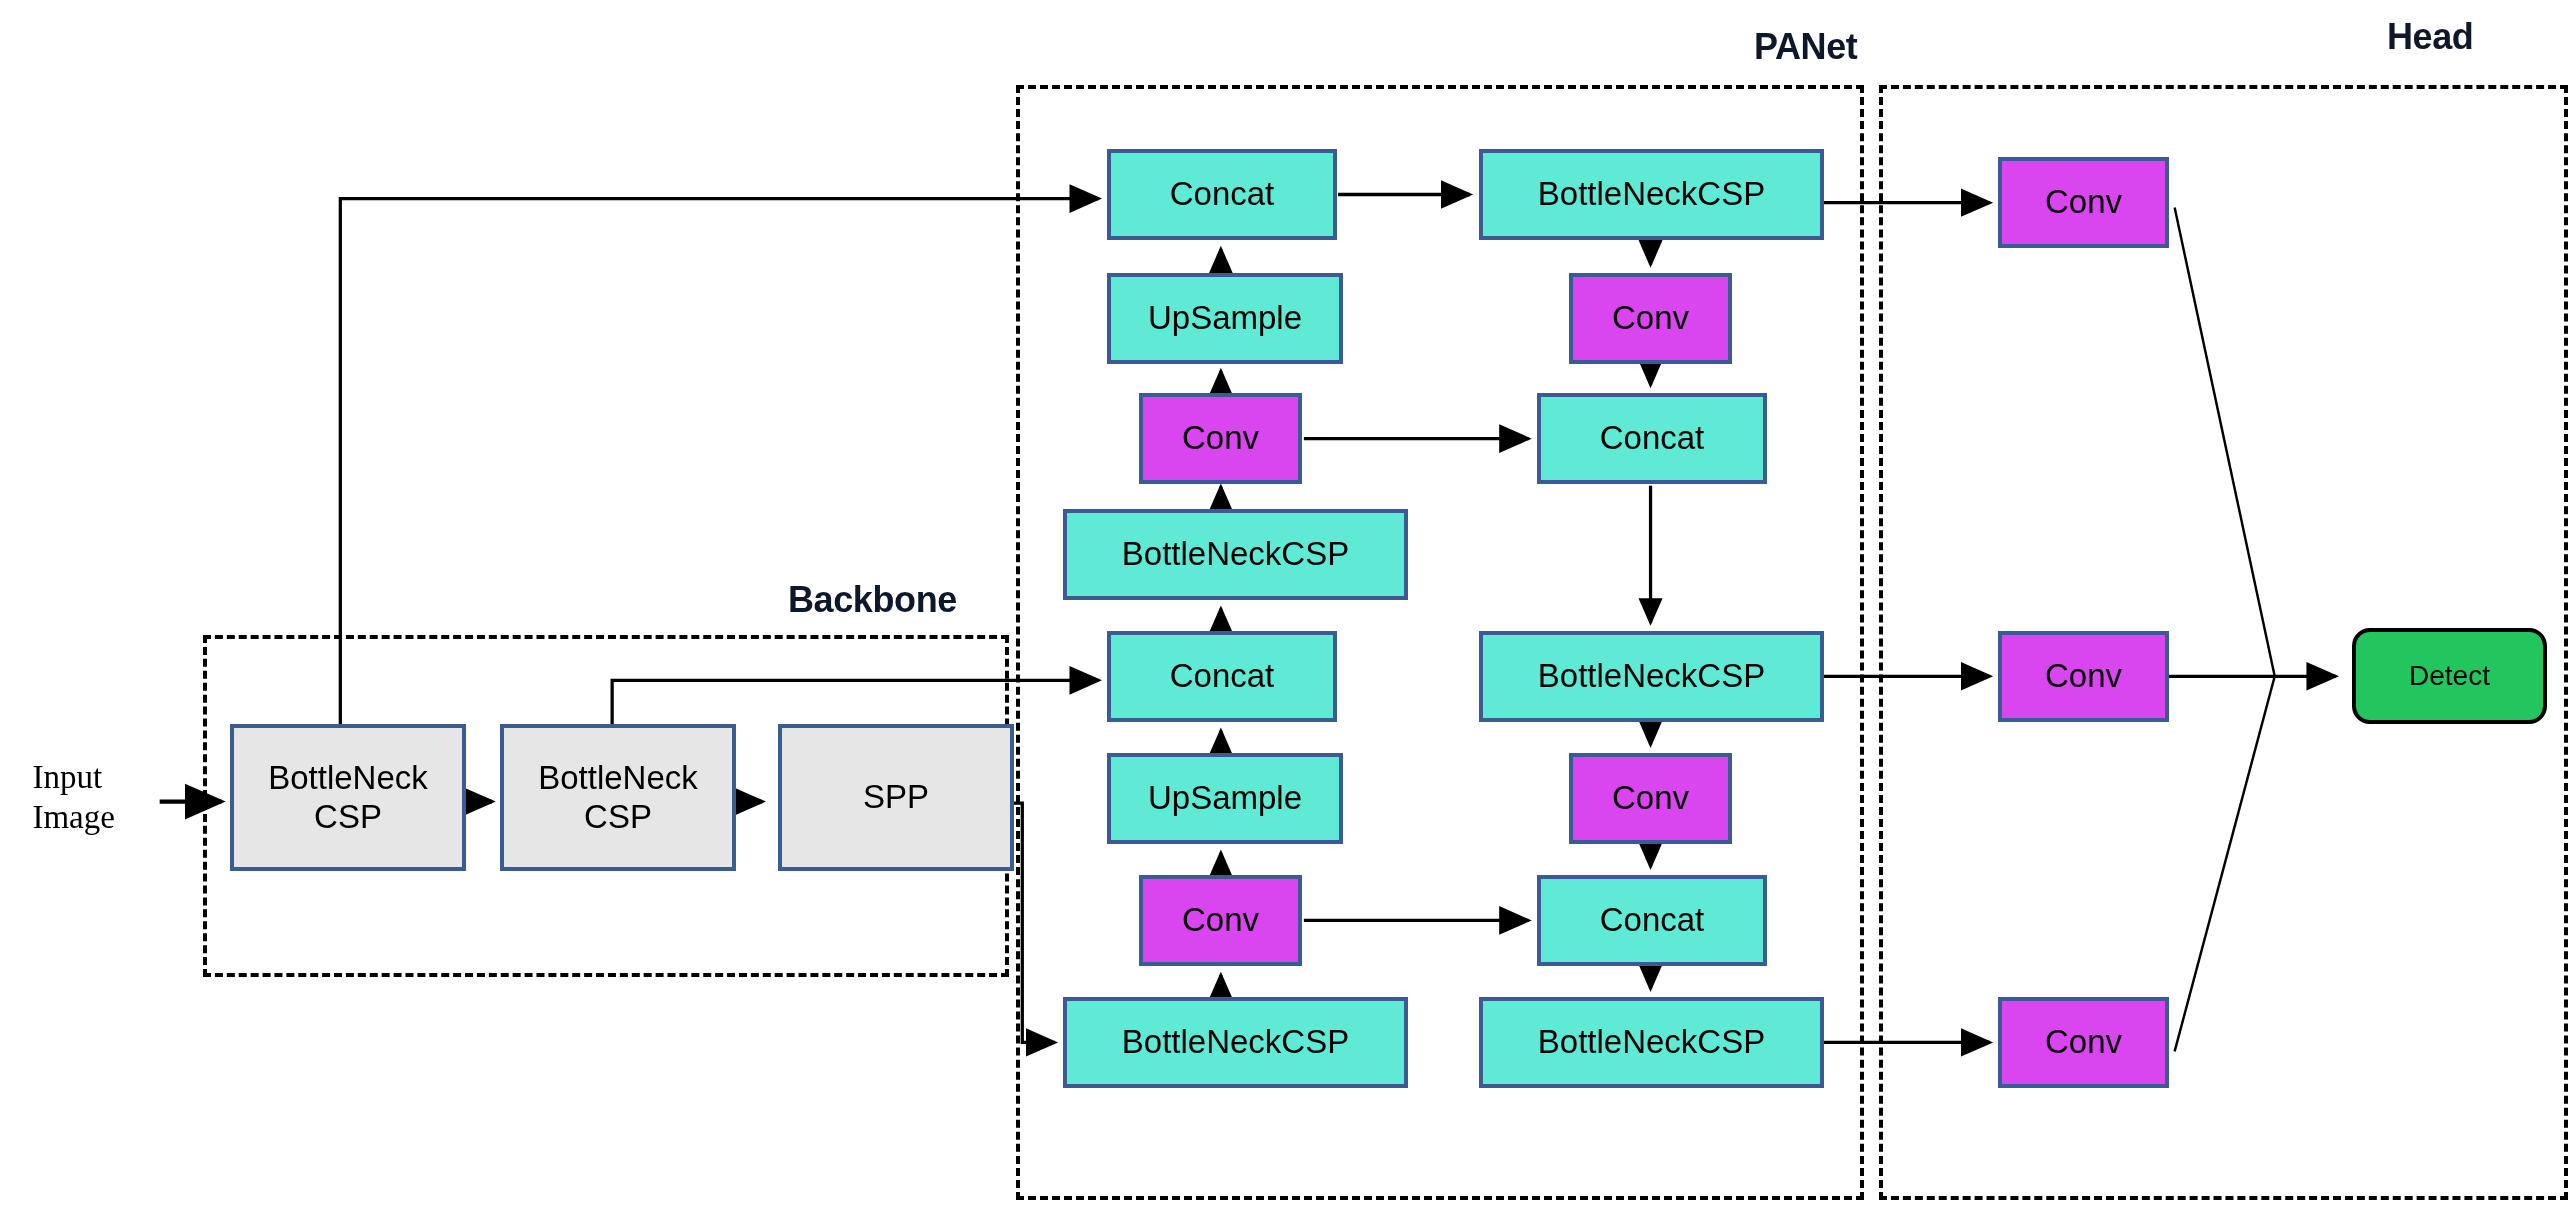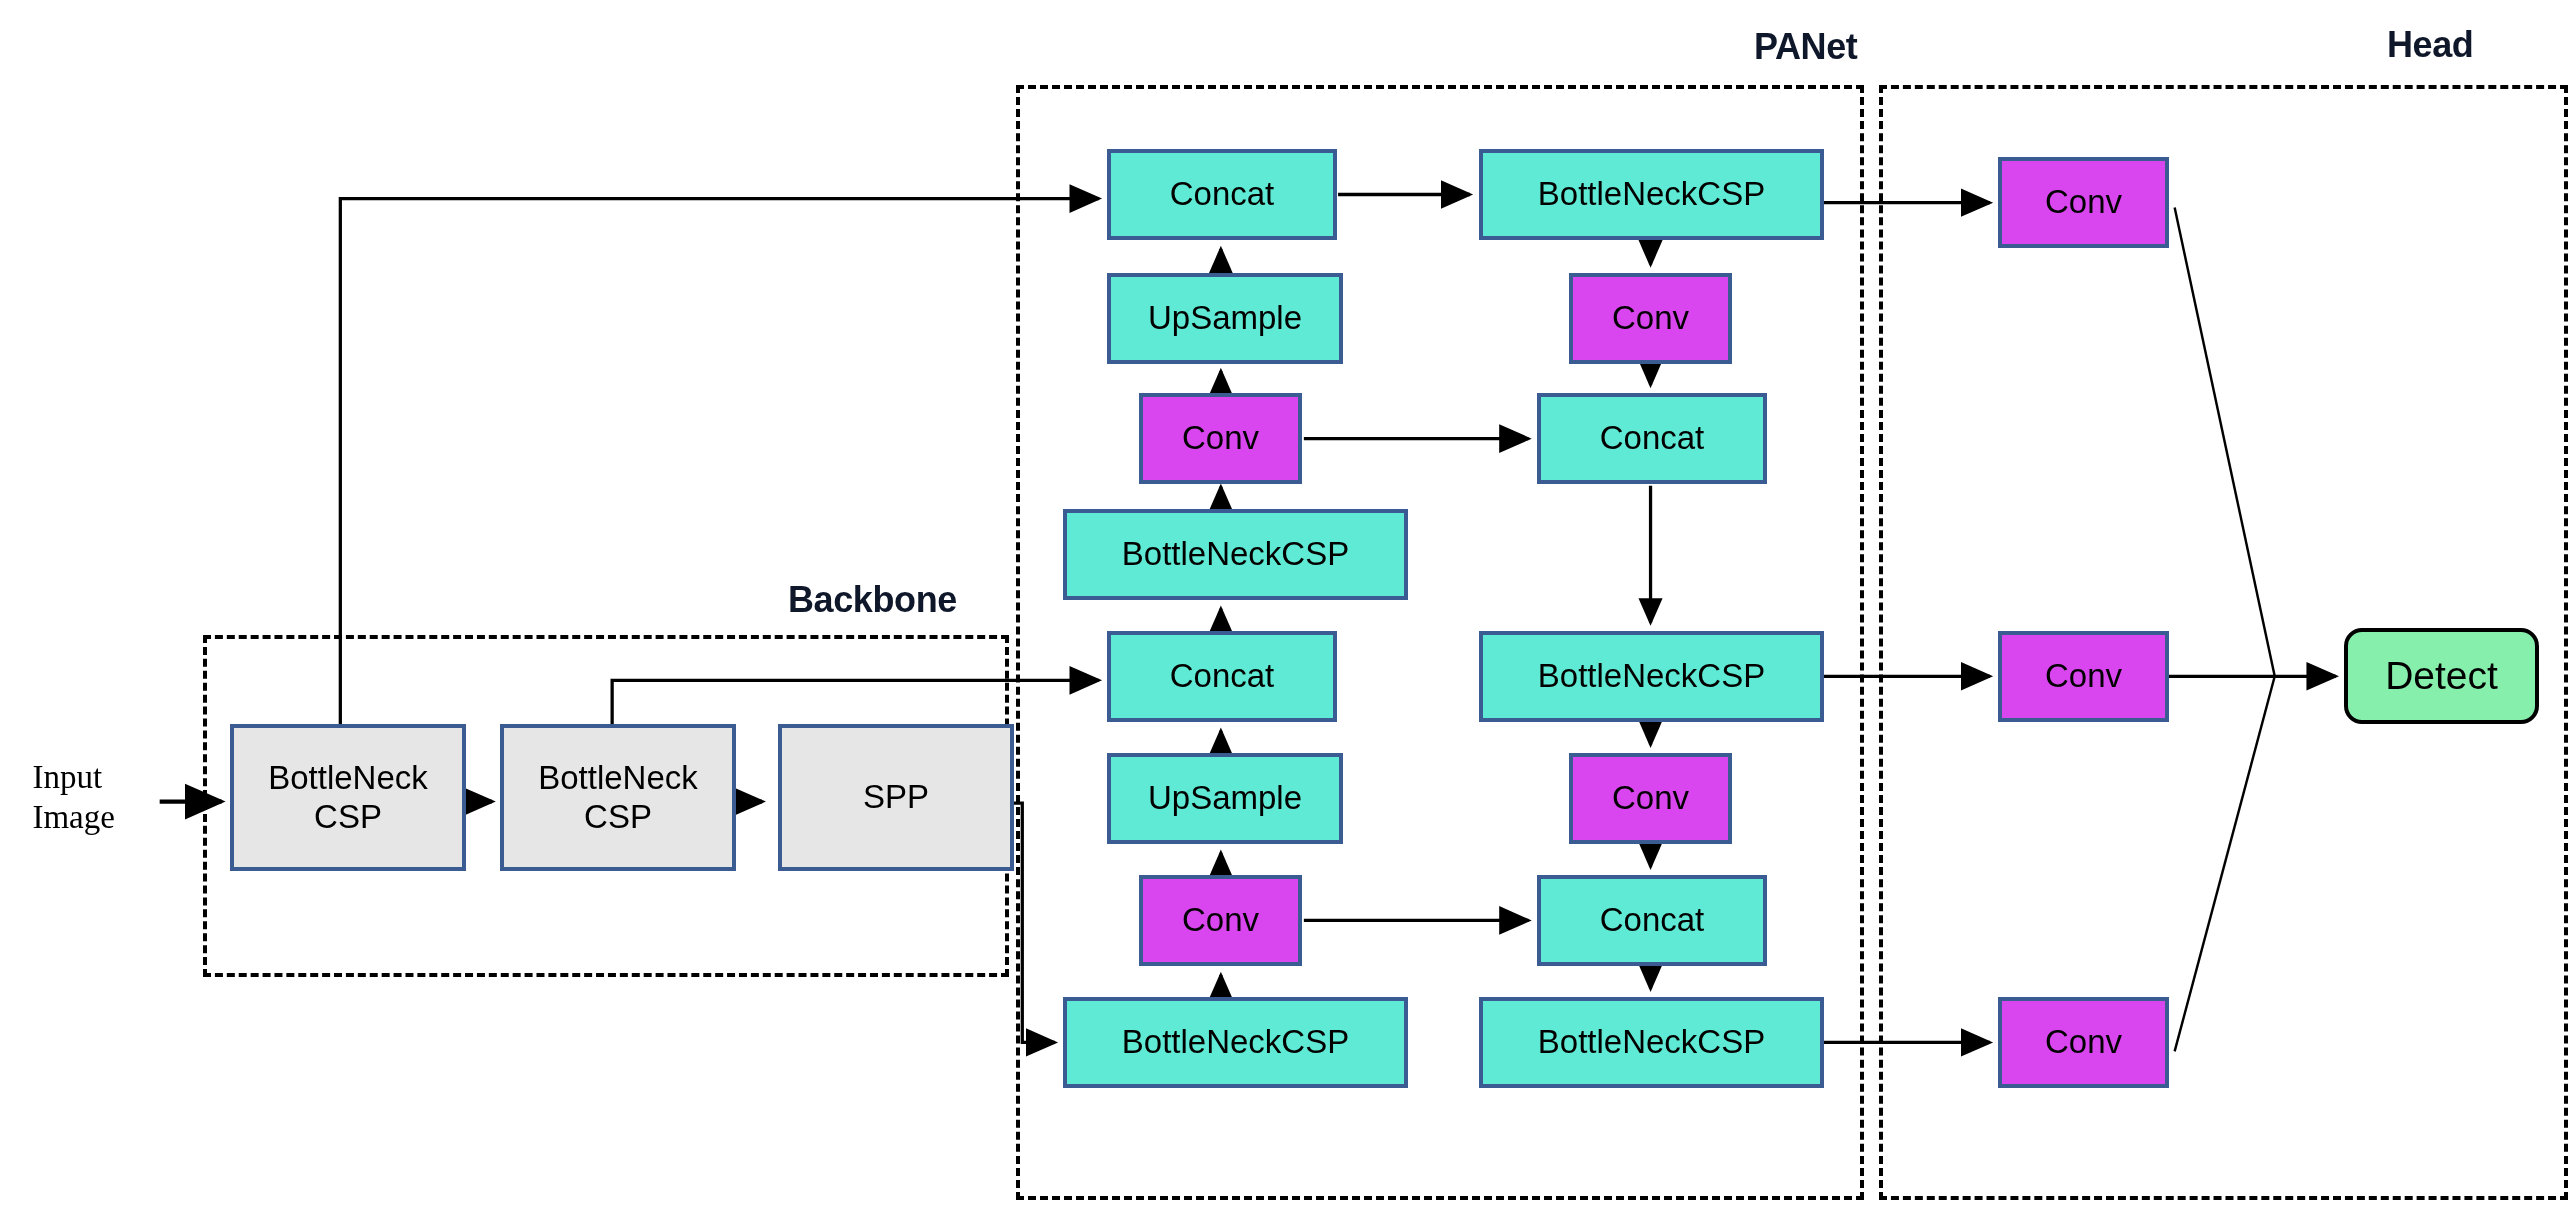--- a/index.html
+++ b/index.html
@@ -42,24 +42,25 @@
     color:#000000;
     line-height:1.18;
     text-align:center;
     white-space:pre-line;
     background:#ffffff;
   }
   .node.gray{background:#e6e6e6;}
   .node.green{background:#5eead4;}
   .node.white{background:#d946ef;}
   .node.detect{
-    background:#86efac;
+    background:#22c55e;
     border:4.9px solid #000000;
     border-radius:18px;
-    font-size:39px;
+    font-size:28px;
+    margin-left:8px;
   }
 
   
   .plain-text{
     position:absolute;
     font-family:Liberation Serif, serif;
     font-size:33px;
     color:#000000;
     line-height:1.22;
     white-space:pre-line;
@@ -137,21 +138,21 @@
     </g>
   </svg>
 
   <div class="group-frame" style="left:203px;top:635px;width:806px;height:342px;"></div>
   <div class="group-label" style="left:788px;top:579px;">Backbone</div>
 
   <div class="group-frame" style="left:1016px;top:85px;width:848px;height:1115px;"></div>
   <div class="group-label" style="left:1754px;top:26px;">PANet</div>
 
   <div class="group-frame" style="left:1879px;top:85px;width:689px;height:1115px;"></div>
-  <div class="group-label" style="left:2387px;top:24px;">Head</div>
+  <div class="group-label" style="left:2387px;top:16px;">Head</div>
 
   <div class="plain-text" style="left:24.4px;top:757px;">Input
 Image</div>
 
   <div class="node gray" style="left:230px;top:724px;width:236px;height:147px;">BottleNeck
 CSP</div>
   <div class="node gray" style="left:500px;top:724px;width:236px;height:147px;">BottleNeck
 CSP</div>
   <div class="node gray" style="left:770px;top:724px;width:236px;height:147px;margin-left:8px;">SPP</div>
 

